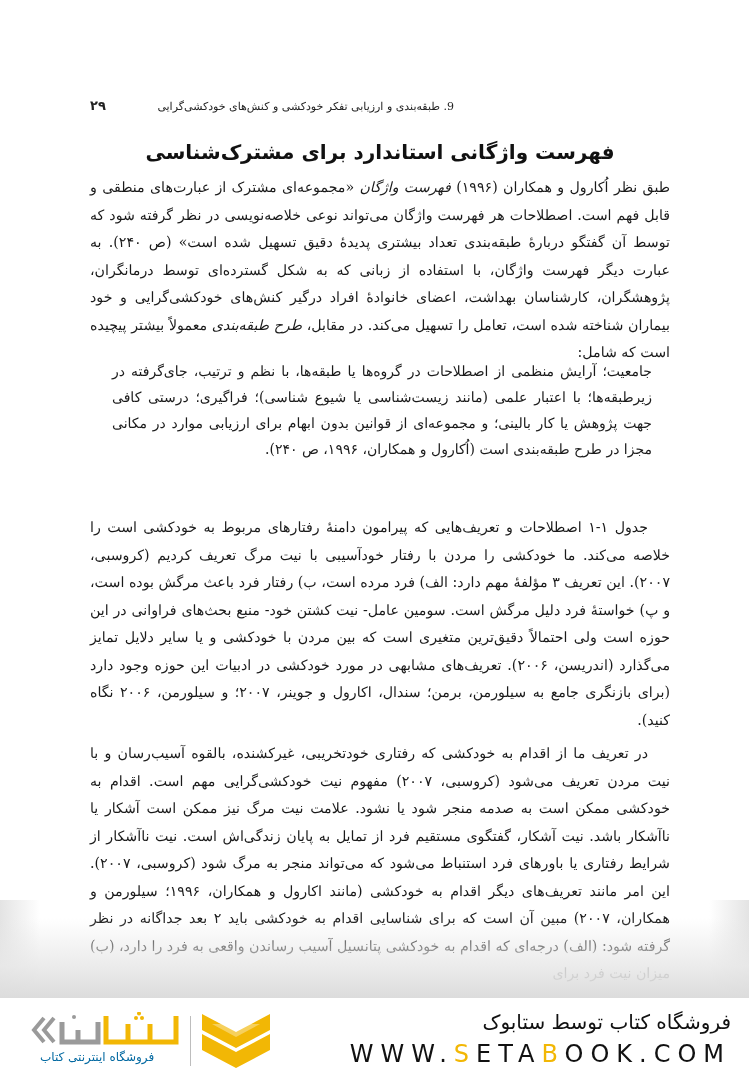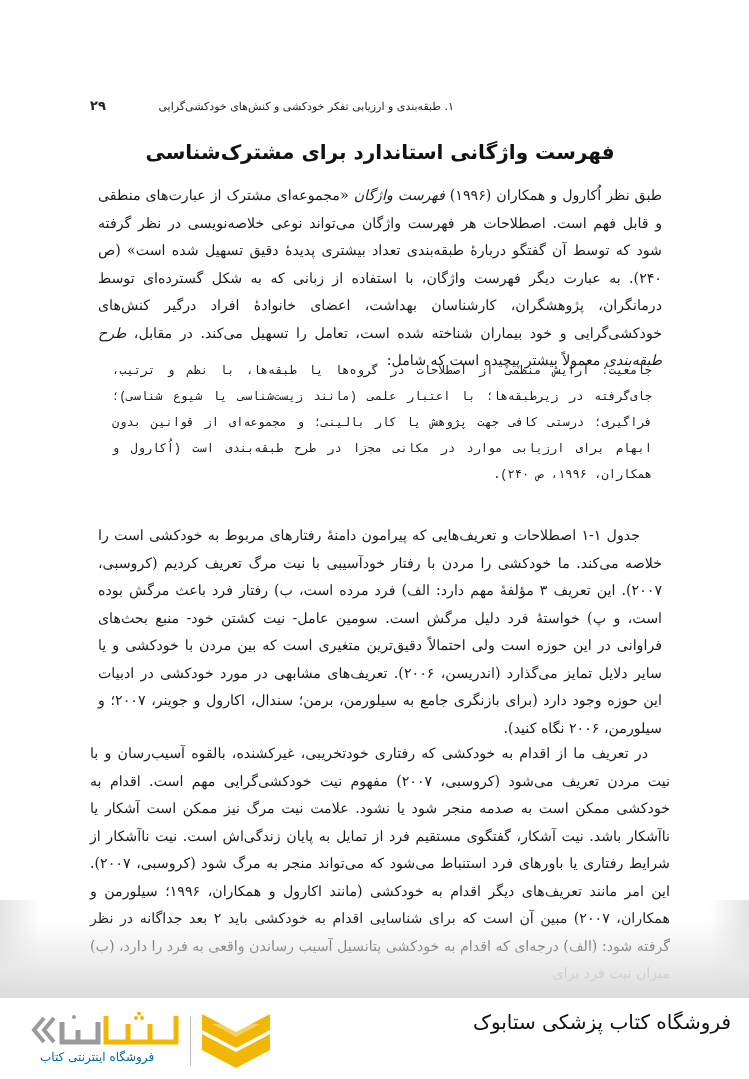--- a/index.html
+++ b/index.html
@@ -85,33 +85,32 @@
     position: absolute;
     left: 90px;
     width: 580px;
     direction: rtl;
     text-align: justify;
     text-align-last: right;
     font-size: 14.2px;
     line-height: 27.5px;
   }
   .para1 { top: 174px; }
-  .para1 p, .para2 p, .para3 p { margin: 8px; }
+  .para1 p, .para2 p, .para3 p { margin: 0; }
 
   .quote {
     position: absolute;
     left: 112px;
     width: 540px;
     top: 358px;
     direction: rtl;
     text-align: justify;
     text-align-last: right;
-    font-size: 12px;
+    font-size: 14px;
     line-height: 26px;
-    font-family: Liberation Mono, monospace;
   }
   .para2 { top: 478px; }
   .para2 .indent, .para3 .indent, .para4 .indent { text-indent: 22px; }
   .para3 { top: 514px; }
   .para4 { top: 726px; }
 
   em { font-style: italic; }
 
   
   .banner {
@@ -184,21 +183,21 @@
     white-space: nowrap;
   }
 </style>
 </head>
 <body>
 
 <div class="page">
 
   <div class="running-head">
     <span class="pageno">۲۹</span>
-    <span class="chapter">۱. طبقه‌بندی و ارزیابی تفکر خودکشی و کنش‌های خودکشی‌گرایی</span>
+    <span class="chapter">9. طبقه‌بندی و ارزیابی تفکر خودکشی و کنش‌های خودکشی‌گرایی</span>
   </div>
 
   <div class="section-title">فهرست واژگانی استاندارد برای مشترک‌شناسی</div>
 
   <div class="body-text para1">
     <p>
       <span>طبق نظر اُکارول و همکاران (۱۹۹۶) </span><em>فهرست واژگان</em><span> «مجموعه‌ای مشترک از عبارت‌های منطقی و قابل فهم است. اصطلاحات هر فهرست واژگان می‌تواند نوعی خلاصه‌نویسی در نظر گرفته شود که توسط آن گفتگو دربارهٔ طبقه‌بندی تعداد بیشتری پدیدهٔ دقیق تسهیل شده است» (ص ۲۴۰). به عبارت دیگر فهرست واژگان، با استفاده از زبانی که به شکل گسترده‌ای توسط درمانگران، پژوهشگران، کارشناسان بهداشت، اعضای خانوادهٔ افراد درگیر کنش‌های خودکشی‌گرایی و خود بیماران شناخته شده است، تعامل را تسهیل می‌کند. در مقابل، </span><em>طرح طبقه‌بندی</em><span> معمولاً بیشتر پیچیده است که شامل:</span>
     </p>
   </div>
 
@@ -237,14 +236,17 @@
     </svg>
     <div class="logo-tagline">فروشگاه اینترنتی کتاب</div>
     <div class="logo-divider"></div>
     <svg class="logo-mark" viewBox="0 0 68 60">
       <polygon points="0,4 34,22 68,4 68,20 34,38 0,20" fill="#f2b705"></polygon>
       <polygon points="0,24 34,42 68,24 68,40 34,58 0,40" fill="#f2b705"></polygon>
       <polygon points="10,14 34,27 58,14" fill="#ffffff" opacity="0.35"></polygon>
     </svg>
   </div>
 
-  <div class="store-name">فروشگاه کتاب پزشکی ستابوک</div>
+  <div class="store-name">فروشگاه کتاب توسط ستابوک</div>
+  <div class="store-url">
+    <span>WWW.</span><span class="hl">S</span><span>ETA</span><span class="hl">B</span><span>OOK.COM</span>
+  </div>
 </div>
 
 </body></html>

